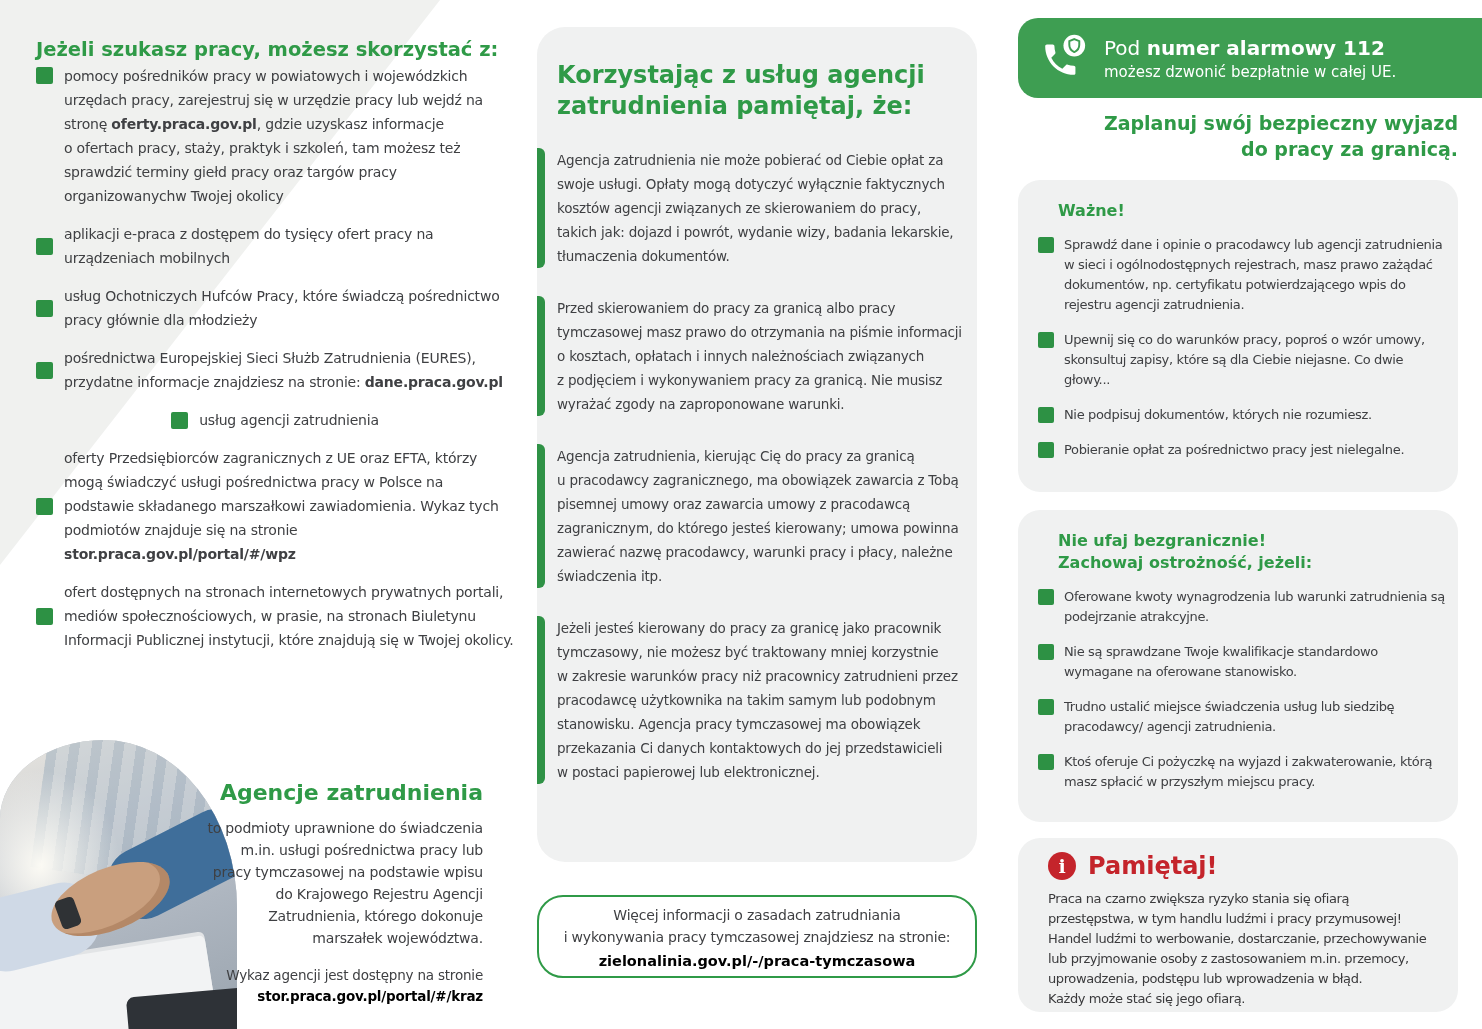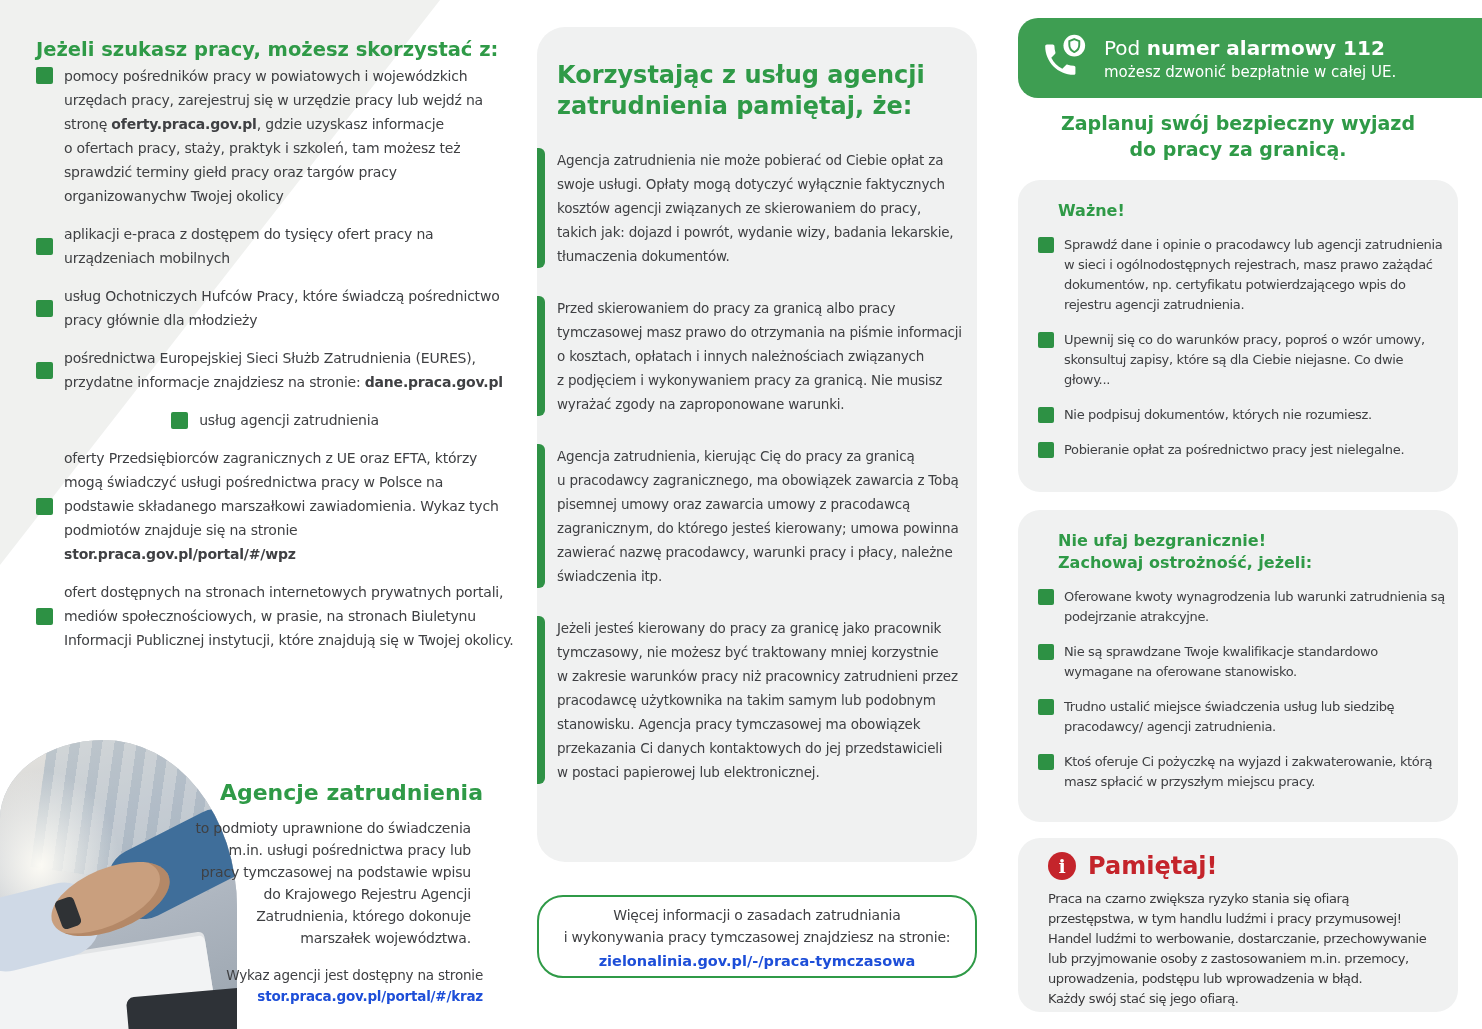--- a/index.html
+++ b/index.html
@@ -39,23 +39,23 @@
   .ph-watch{left:58px;top:158px;width:20px;height:30px;background:#2f3235;border-radius:5px;transform:rotate(-20deg);}
   .ph-arm-light{left:-30px;top:150px;width:130px;height:74px;background:#cfd9e6;border-radius:34px;
     transform:rotate(-14deg);}
   .ph-paper{left:-12px;top:212px;width:225px;height:95px;background:#f2f3f4;border-radius:6px;
     transform:rotate(-9deg);box-shadow:0 -4px 0 #e2e4e6;}
   .ph-dark{left:128px;top:252px;width:130px;height:55px;background:#2e3237;border-radius:8px;transform:rotate(-5deg);}
 
   
   .agencies{position:absolute;left:180px;top:780px;width:303px;text-align:right;}
   .agencies h3{margin:0 0 12px 0;font-size:22px;font-weight:bold;color:#2f9a47;}
-  .agencies .abody{margin:12px;font-size:14px;line-height:22px;letter-spacing:-0.2px;}
+  .agencies .abody{margin:0;font-size:14px;line-height:22px;letter-spacing:-0.2px;}
   .agencies .anote{margin:16px 0 0 0;font-size:13.5px;line-height:21px;letter-spacing:-0.2px;}
-  .glink{display:block;color:#1d4ed8;font-weight:bold;}
+  .glink{display:block;color:#000000;font-weight:bold;}
 
   
   .mbox{position:absolute;left:537px;top:27px;width:440px;height:835px;background:#f0f1f1;border-radius:28px;
         padding-top:33px;box-sizing:border-box;}
   .mtitle{margin:0 20px 26px 20px;font-size:24px;line-height:31px;font-weight:bold;color:#2f9a47;}
   .mpara{position:relative;margin:0 0 28px 0;padding:0 14px 0 20px;}
   .mpara .bar{position:absolute;left:0;top:0;bottom:0;width:8px;background:#2f9246;border-radius:0 6px 6px 0;}
   .mpara p{margin:0;font-size:13.5px;line-height:24px;letter-spacing:-0.2px;}
 
   .infobox{position:absolute;left:537px;top:895px;width:440px;height:83px;background:#fff;
@@ -64,21 +64,21 @@
   .infobox .itx{font-size:14px;line-height:22px;letter-spacing:-0.2px;}
   .infobox .glink{font-size:14.5px;}
 
   
   .banner{position:absolute;left:1018px;top:18px;width:512px;height:80px;background:#3e9e52;border-radius:20px;
           display:flex;align-items:center;padding-left:20px;box-sizing:border-box;color:#fff;}
   .banner svg{flex:0 0 52px;margin-right:14px;}
   .bline1{font-size:20px;line-height:26px;}
   .bline2{font-size:15px;line-height:20px;margin-top:1px;}
 
-  .r-head{position:absolute;left:1018px;top:110px;width:440px;text-align:center;color:#2f9a47;
+  .r-head{position:absolute;left:1018px;top:110px;width:440px;text-align:right;color:#2f9a47;
           font-size:19px;line-height:26px;font-weight:bold;}
 
   .rbox{position:absolute;left:1018px;width:440px;background:#f0f1f1;border-radius:22px;box-sizing:border-box;
         padding:20px 12px 18px 20px;}
   .rbox.wazne{top:180px;height:312px;}
   .rbox.nieufaj{top:510px;height:312px;}
   .rbox h3{margin:0 0 13px 20px;font-size:16px;line-height:22px;font-weight:bold;color:#2f9a47;}
   .r-list{list-style:none;margin:0;padding:0;display:flex;flex-direction:column;gap:15px;}
   .r-list .bullet{align-items:flex-start;}
   .r-list .sq{flex-basis:16px;width:16px;height:16px;margin-top:2px;margin-right:10px;}
@@ -243,15 +243,15 @@
     </ul>
   </div>
 
   <div class="pbox">
     <div class="phead">
       <span class="iico">i</span>
       <h3>Pamiętaj!</h3>
     </div>
     <p>Praca na czarno zwiększa ryzyko stania się ofiarą przestępstwa, w&nbsp;tym handlu ludźmi i&nbsp;pracy przymusowej!</p>
     <p>Handel ludźmi to werbowanie, dostarczanie, przechowywanie lub przyjmowanie osoby z&nbsp;zastosowaniem m.in. przemocy, uprowadzenia, podstępu lub wprowadzenia w&nbsp;błąd.</p>
-    <p>Każdy swój stać się jego ofiarą.</p>
+    <p>Każdy może stać się jego ofiarą.</p>
   </div>
 </div>
 
 </body></html>

